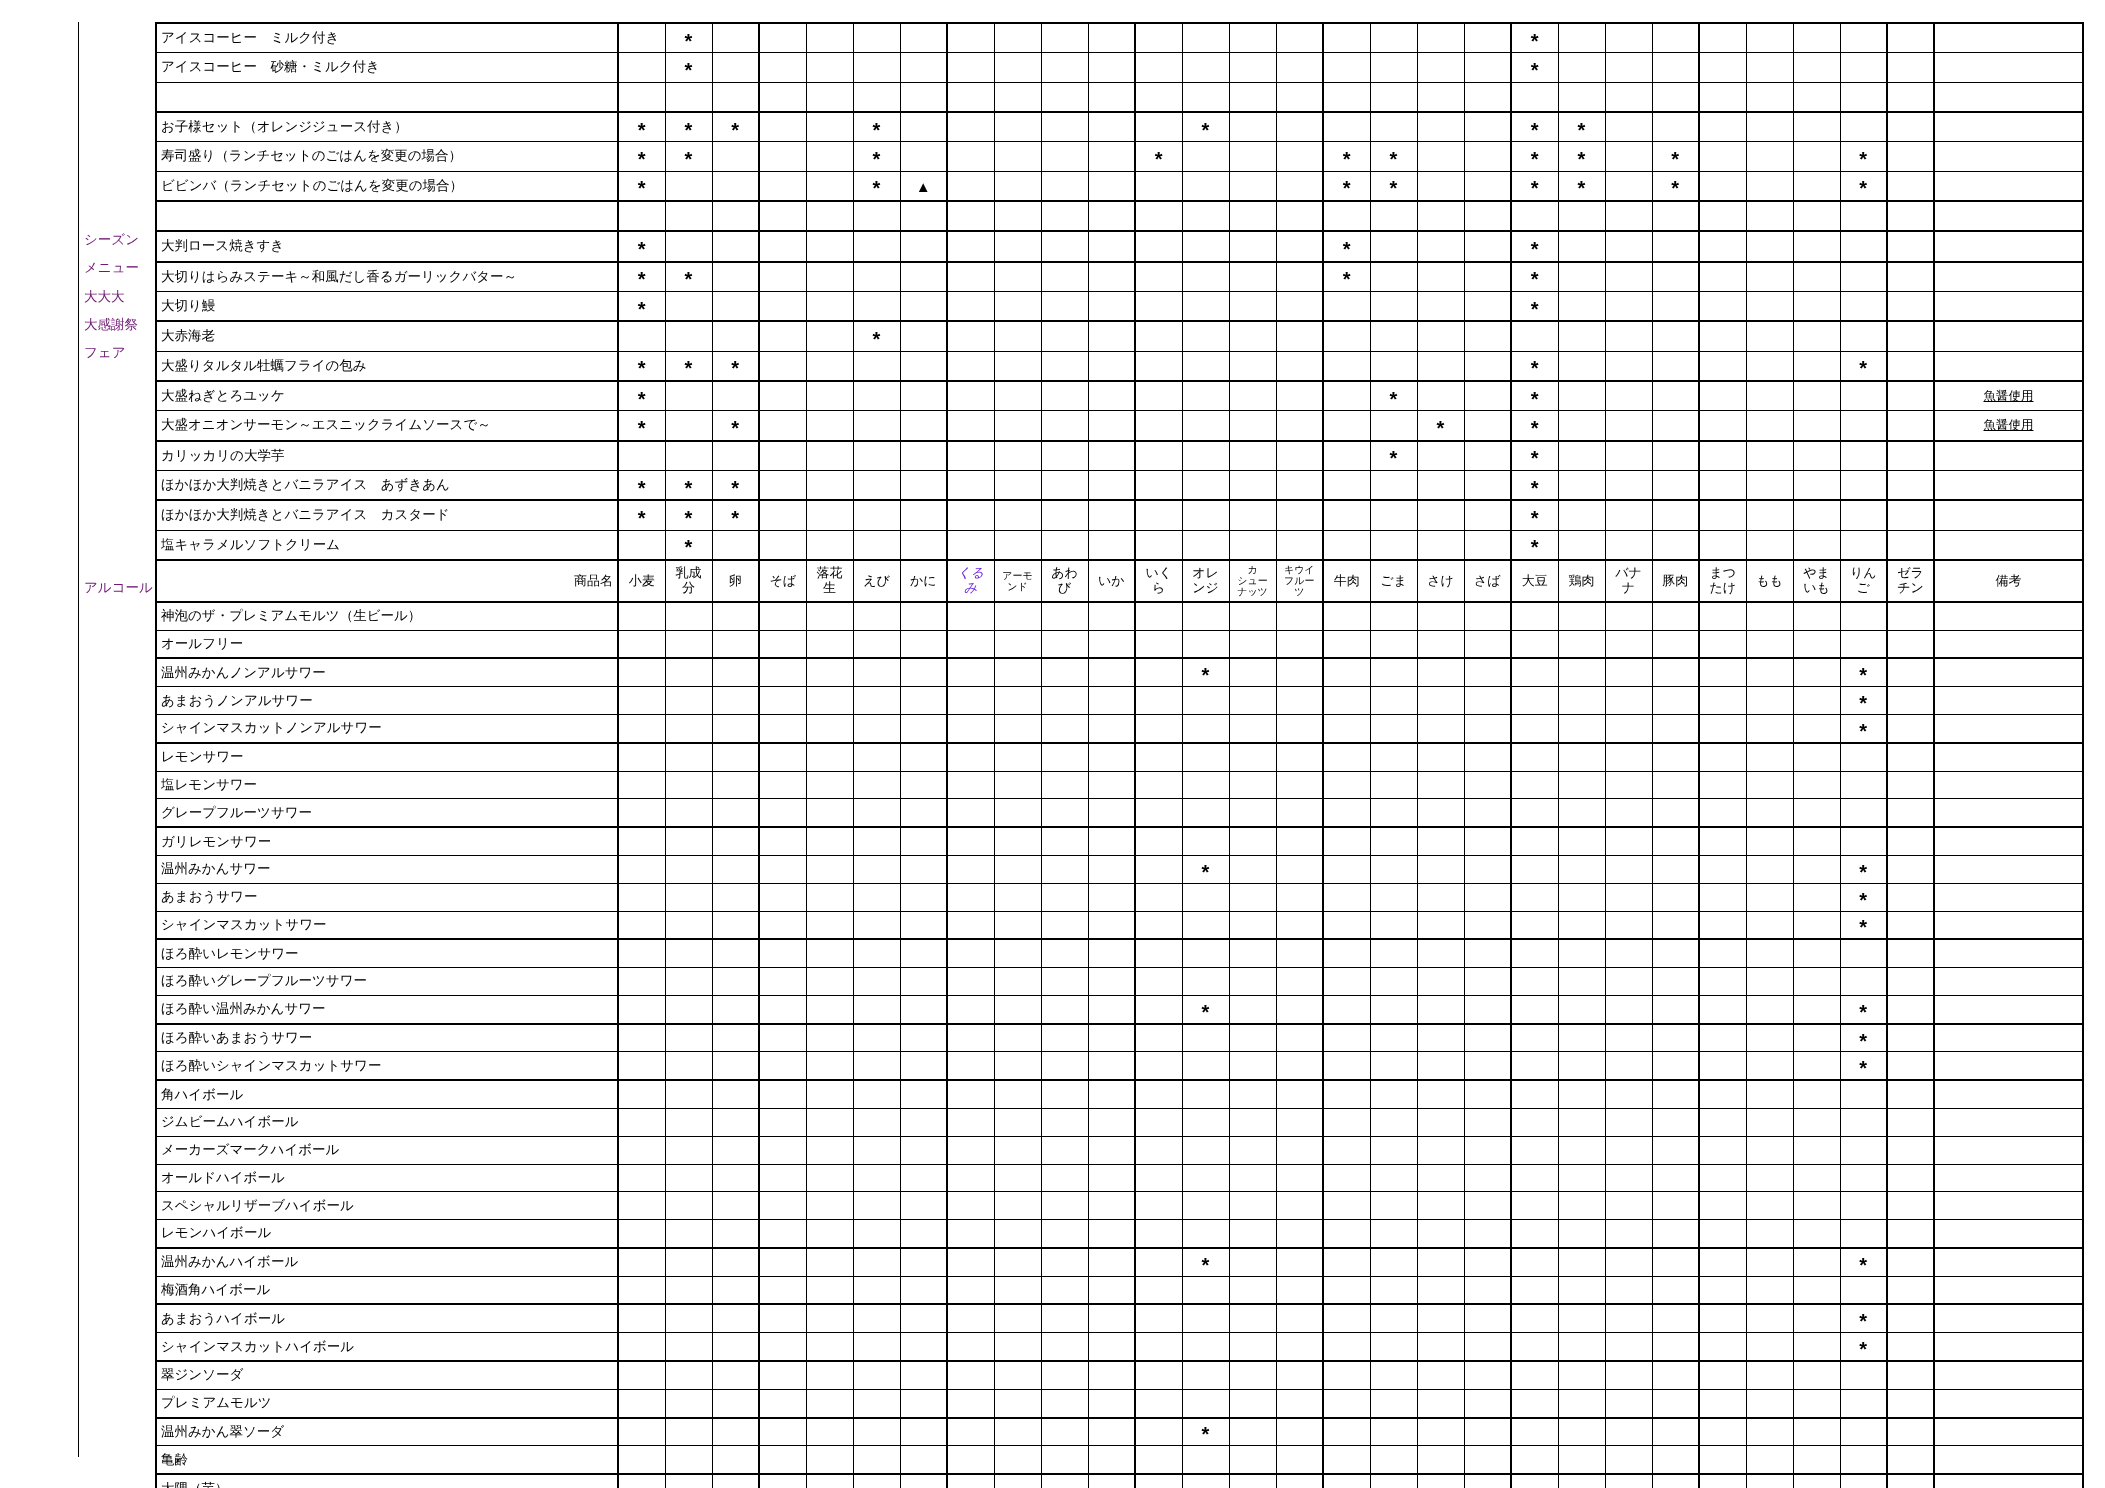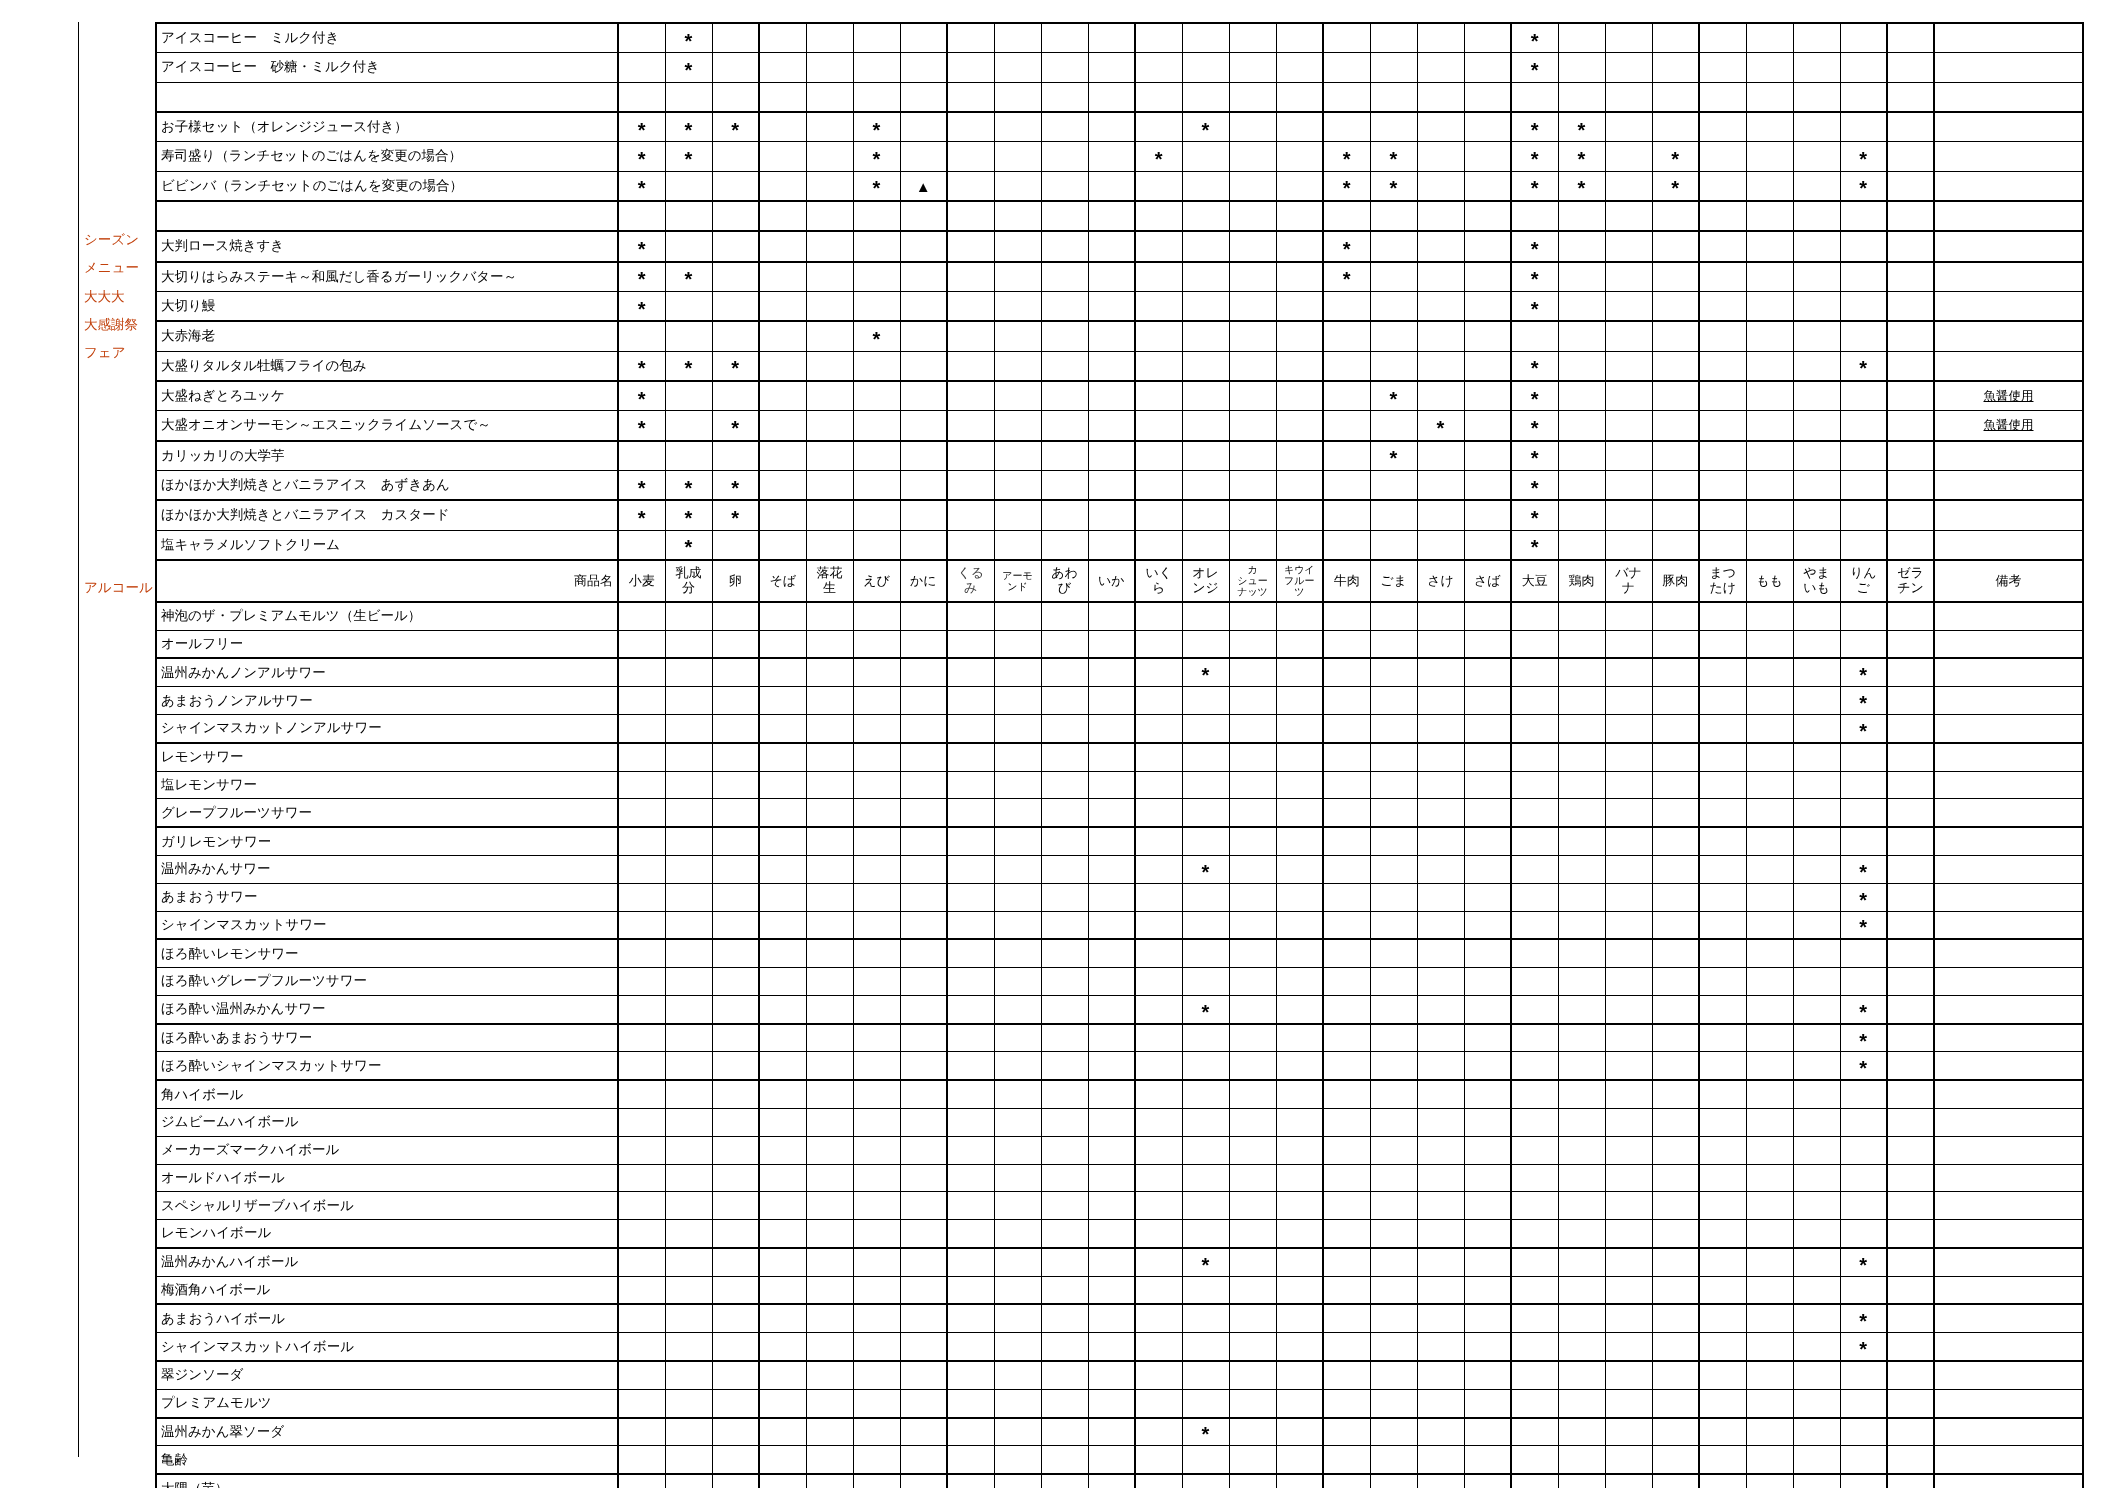--- a/index.html
+++ b/index.html
@@ -1,21 +1,21 @@
 <!DOCTYPE html>
 <html><head>
 <meta charset="utf-8">
 <style>
   html,body{margin:0;padding:0;}
   body{
     width:2105px;height:1488px;position:relative;background:#ffffff;
     font-family:"Liberation Sans","DejaVu Sans",sans-serif;color:#000;
   }
   #left-rule{position:absolute;left:78px;top:22px;height:1435px;width:0;border-left:1px solid #000;}
-  .glabel{position:absolute;left:84px;font-size:13.5px;white-space:pre-line;color:#c2410c;}
+  .glabel{position:absolute;left:84px;font-size:13.5px;white-space:pre-line;color:#701a75;}
   #glabel-season{top:226px;line-height:28.34px;}
   #glabel-alcohol{top:575px;line-height:26.79px;}
   table#grid{
     position:absolute;left:155px;top:22px;width:1927px;
     border-collapse:collapse;table-layout:fixed;border:2px solid #000;
   }
   #grid td{border:1px solid #000;padding:0;overflow:hidden;vertical-align:middle;}
   #grid tr.r28 td{height:28.34px;}
   #grid tr.r27 td{height:26.79px;}
   #grid tr.hdr td{height:40px;border-top-width:2px;border-bottom-width:2px;
@@ -655,21 +655,21 @@
         <td class="nm tv">商品名</td>
         <td class="">小麦</td>
         <td class="">乳成
 分</td>
         <td class=" tv">卵</td>
         <td class="">そば</td>
         <td class="">落花
 生</td>
         <td class="">えび</td>
         <td class=" tv">かに</td>
-        <td class="" style="color: #404040;">くる
+        <td class="" style="color: #6d28d9; font-style: italic;">くる
 み</td>
         <td class="small">アーモ
 ンド</td>
         <td class="">あわ
 び</td>
         <td class=" tv">いか</td>
         <td class="">いく
 ら</td>
         <td class="">オレ
 ンジ</td>

